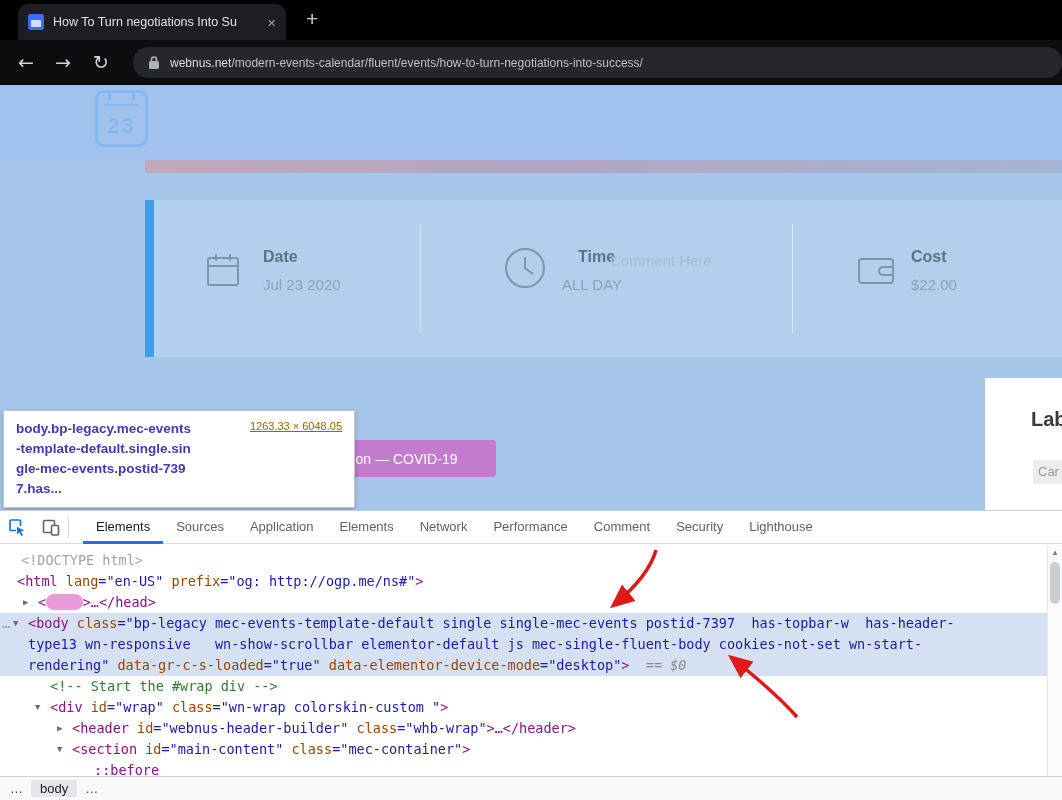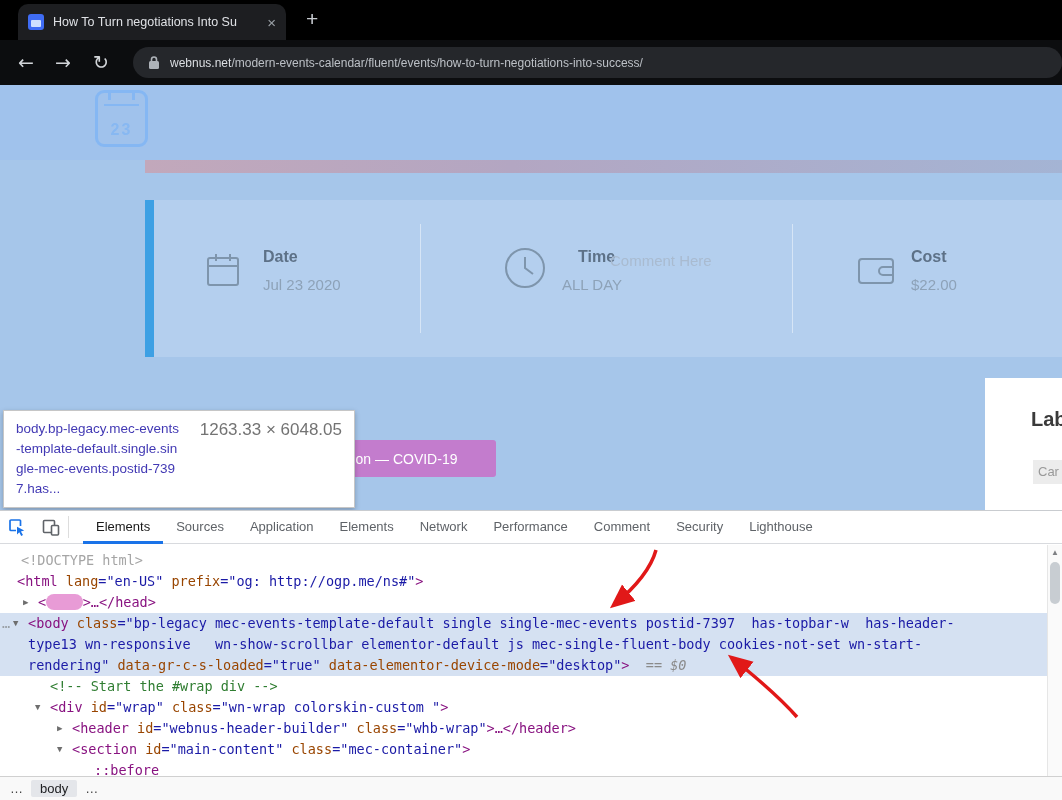--- a/index.html
+++ b/index.html
@@ -26,21 +26,21 @@
   .addr .url { font-size:12px; color:#dcdfe3; white-space:nowrap; overflow:hidden; }
   .addr .url .path { color:#bcc0c6; }
 
   
   .page { position:absolute; top:85px; left:0; width:1062px; height:425px; background:#a6c6ea; overflow:hidden; }
   .pg-head { position:absolute; top:0; left:0; right:0; height:75px; background:#a0c2ec; }
   .logo { position:absolute; left:95px; top:5px; width:53px; height:57px; border:3px solid #85b7f3; border-radius:9px; }
   .logo .bar { position:absolute; top:11px; left:6px; right:6px; height:2px; background:#85b7f3; }
   .logo .t1,.logo .t2 { position:absolute; top:-2px; width:3px; height:9px; background:#85b7f3; }
   .logo .t1 { left:10px; } .logo .t2 { right:10px; }
-  .logo .num { position:absolute; bottom:5px; left:0; right:0; text-align:center; font-size:16px;
+  .logo .num { position:absolute; bottom:5px; left:0; right:0; text-align:center; font-size:22px;
                font-weight:bold; letter-spacing:2px; color:#85b7f3; opacity:.9; }
   .photo-strip { position:absolute; top:75px; left:145px; right:0; height:13px;
                  background:linear-gradient(90deg,#c2a8bb,#b3a6c2 40%,#a4b4d4); }
 
   .event-bar { position:absolute; top:115px; left:145px; right:0; height:157px; background:#b4cfee; }
   .accent { position:absolute; left:0; top:0; width:9px; height:100%; background:#3da0e4; }
   .evt-ic { position:absolute; color:#7e95ac; }
   .ic-cal { left:60px; top:52px; }
   .ic-clock { left:358px; top:46px; }
   .ic-wallet { left:712px; top:54px; }
@@ -51,22 +51,22 @@
   .lb-time { left:433px; } .vl-time { left:417px; }
   .lb-cost { left:766px; } .vl-cost { left:766px; }
   .vdiv { position:absolute; top:24px; bottom:24px; width:1px; background:rgba(255,255,255,.45); }
   .vd1 { left:275px; } .vd2 { left:647px; }
 
   .covid-btn { position:absolute; left:310px; top:355px; width:186px; height:37px; background:#c37ccd;
                border-radius:3px; color:#fff; font-size:14px; display:flex; align-items:center;
                justify-content:center; z-index:2; }
   .tooltip { position:absolute; left:3px; top:325px; width:352px; height:98px; background:#fff;
              border:1px solid #c6c6c6; box-shadow:0 2px 5px rgba(0,0,0,.25); padding:8px 12px; z-index:5; }
-  .tt-line { font-size:13.5px; font-weight:normal; color:#4239b4; line-height:20px; white-space:nowrap; }
-  .tt-dims { position:absolute; right:12px; top:9px; font-size:17px; font-weight:normal; color:#737373; }
+  .tt-line { font-size:13.5px; font-weight:bold; color:#4239b4; line-height:20px; white-space:nowrap; }
+  .tt-dims { position:absolute; right:12px; top:9px; font-size:11px; font-weight:normal; color:#a16207;text-decoration:underline; }
   .side-panel { position:absolute; left:985px; top:293px; width:77px; height:132px; background:#fff; }
   .side-head { position:absolute; left:46px; top:30px; font-size:20px; font-weight:bold; color:#3a3a3a; }
   .side-chip { position:absolute; left:48px; top:82px; width:34px; height:24px; background:#ececec;
                color:#999; font-size:13px; line-height:24px; padding-left:5px; }
 
   
   .devtools { position:absolute; top:510px; left:0; right:0; bottom:0; background:#fff; }
   .dt-toolbar { position:absolute; top:0; left:0; right:0; height:34px; background:#fff;
                 border-top:1px solid #c9ccd0; border-bottom:1px solid #d8dade; display:flex; align-items:center; }
   .dt-icbtn { width:34px; height:32px; display:flex; align-items:center; justify-content:center; }

